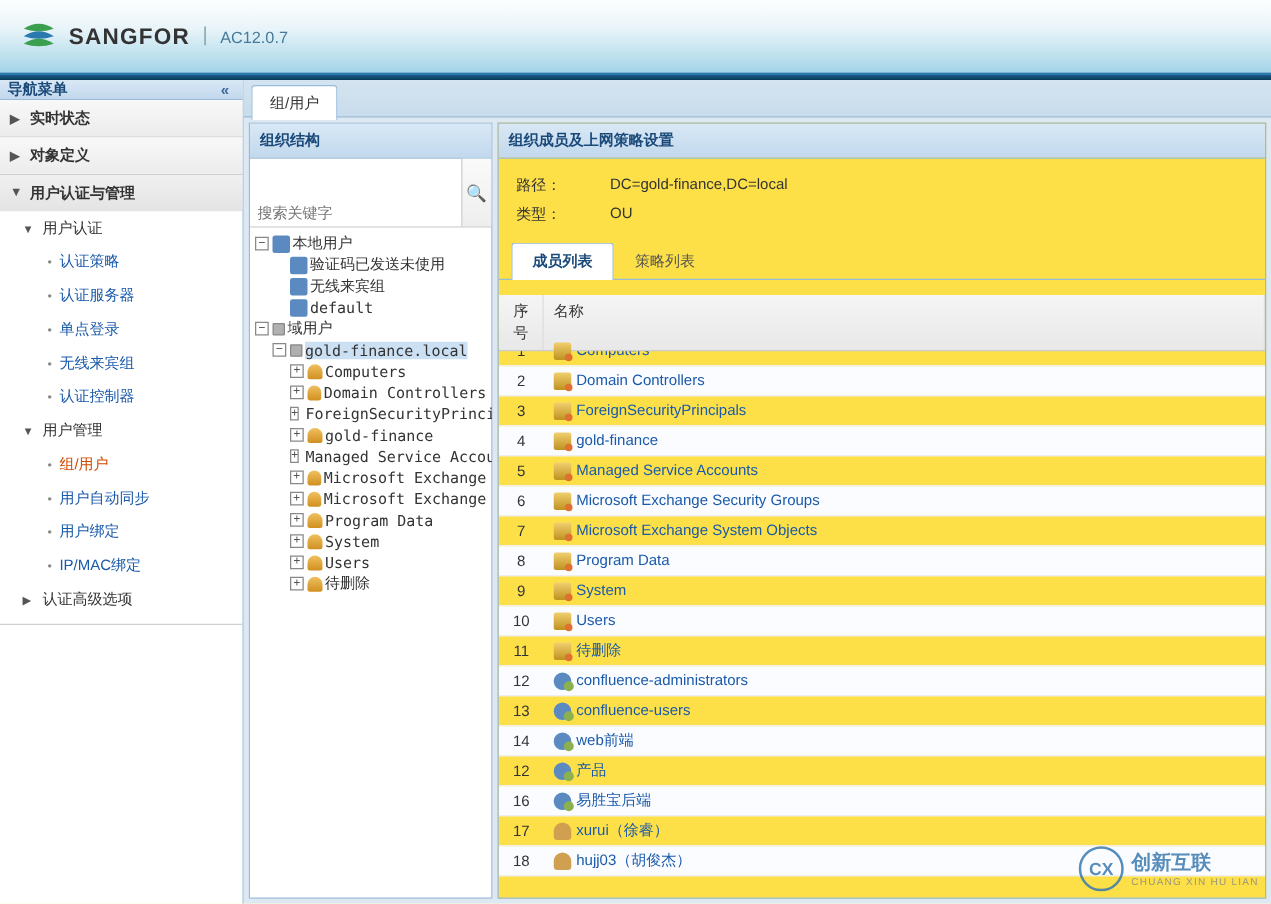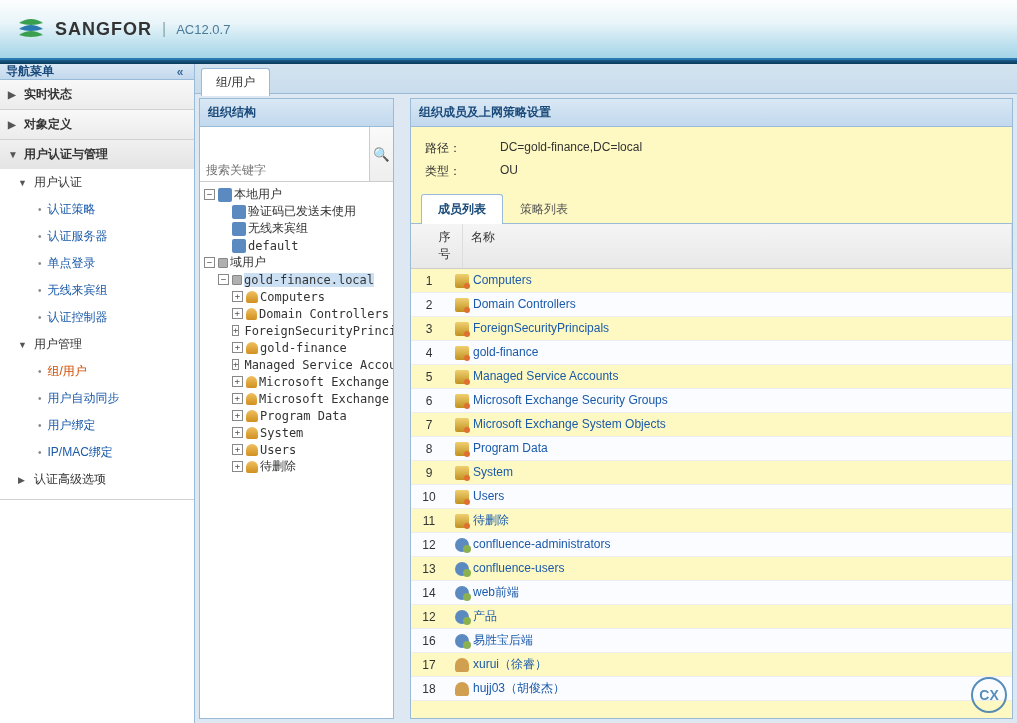--- a/index.html
+++ b/index.html
@@ -49,32 +49,32 @@
 .tree { flex: 1; overflow: auto; padding: 4px; font-family: "SimSun", monospace; font-size: 12px; }
 .tree-node { white-space: nowrap; padding: 1px 0; display: flex; align-items: center; height: 17px; }
 .tree-toggle { width: 11px; height: 11px; border: 1px solid #888; display: inline-flex; align-items: center; justify-content: center; font-size: 9px; line-height: 1; margin-right: 3px; cursor: pointer; color: #555; font-family: monospace; }
 .tree-icon { width: 14px; height: 14px; display: inline-block; margin-right: 2px; }
 .ico-root { background: #5a8ac0; border-radius: 2px; }
 .ico-group { background: linear-gradient(#f0c060, #d09020); border-radius: 50% 50% 2px 2px; width: 12px; height: 12px; }
 .ico-ou { background: #b0b0b0; border-radius: 1px; width: 10px; height: 10px; border: 1px solid #888; }
 .tree-label { cursor: pointer; }
 .tree-node.selected .tree-label { background: #cce0f4; }
 
-.detail-panel { flex: 1; background: #fef9c3; border: 1px solid #99bbd8; display: flex; flex-direction: column; overflow: hidden; margin-left: 12px; }
+.detail-panel { flex: 1; background: #fde047; border: 1px solid #99bbd8; display: flex; flex-direction: column; overflow: hidden; }
 .info-block { padding: 10px 14px; }
 .info-row { display: flex; padding: 3px 0; }
 .info-label { width: 75px; color: #333; }
 .info-value { color: #333; }
 
 .sub-tabs { border-bottom: 1px solid #99bbd8; padding: 0 10px; display: flex; }
 .sub-tab { padding: 6px 16px; border: 1px solid transparent; border-bottom: none; cursor: pointer; color: #555; position: relative; top: 1px; }
 .sub-tab.active { border-color: #99bbd8; background: #fff; color: #1a4a7a; font-weight: bold; border-radius: 3px 3px 0 0; }
 
 .grid { flex: 1; overflow: auto; }
-.grid-header { display: flex; background: linear-gradient(to bottom, #f5f5f5, #e8e8e8); border-bottom: 1px solid #ccc; position: sticky; top: 0; padding-left: 16px; }
+.grid-header { display: flex; background: linear-gradient(to bottom, #f5f5f5, #e8e8e8); border-bottom: 1px solid #ccc; position: sticky; top: 12px; }
 .grid-header .col { padding: 5px 8px; border-right: 1px solid #ddd; font-weight: normal; color: #333; }
 .col-idx { width: 36px; text-align: center; }
 .col-name { flex: 1; }
 .grid-row { display: flex; border-bottom: 1px solid #eee; align-items: center; height: 24px; }
 .grid-row:nth-child(even) { background: #fafcff; }
 .grid-row .col { padding: 3px 8px; }
 .row-icon { width: 14px; height: 14px; display: inline-block; vertical-align: middle; margin-right: 4px; }
 .ico-ou2 { background: linear-gradient(#f0d070, #c09020); border-radius: 2px; position: relative; }
 .ico-ou2::after { content: ""; position: absolute; right: -1px; bottom: -1px; width: 6px; height: 6px; background: #e07030; border-radius: 50%; }
 .ico-grp { background: #5a8ac0; border-radius: 50%; position: relative; }
@@ -364,13 +364,17 @@
               </div>
             </div>
         </div>
       </div>
     </div>
   </div>
 </div>
 
 <div class="watermark">
   <div class="wm-icon">CX</div>
+  <div>
+    <div class="wm-text">创新互联</div>
+    <div class="wm-sub">CHUANG XIN HU LIAN</div>
+  </div>
 </div>
 
 </body></html>

